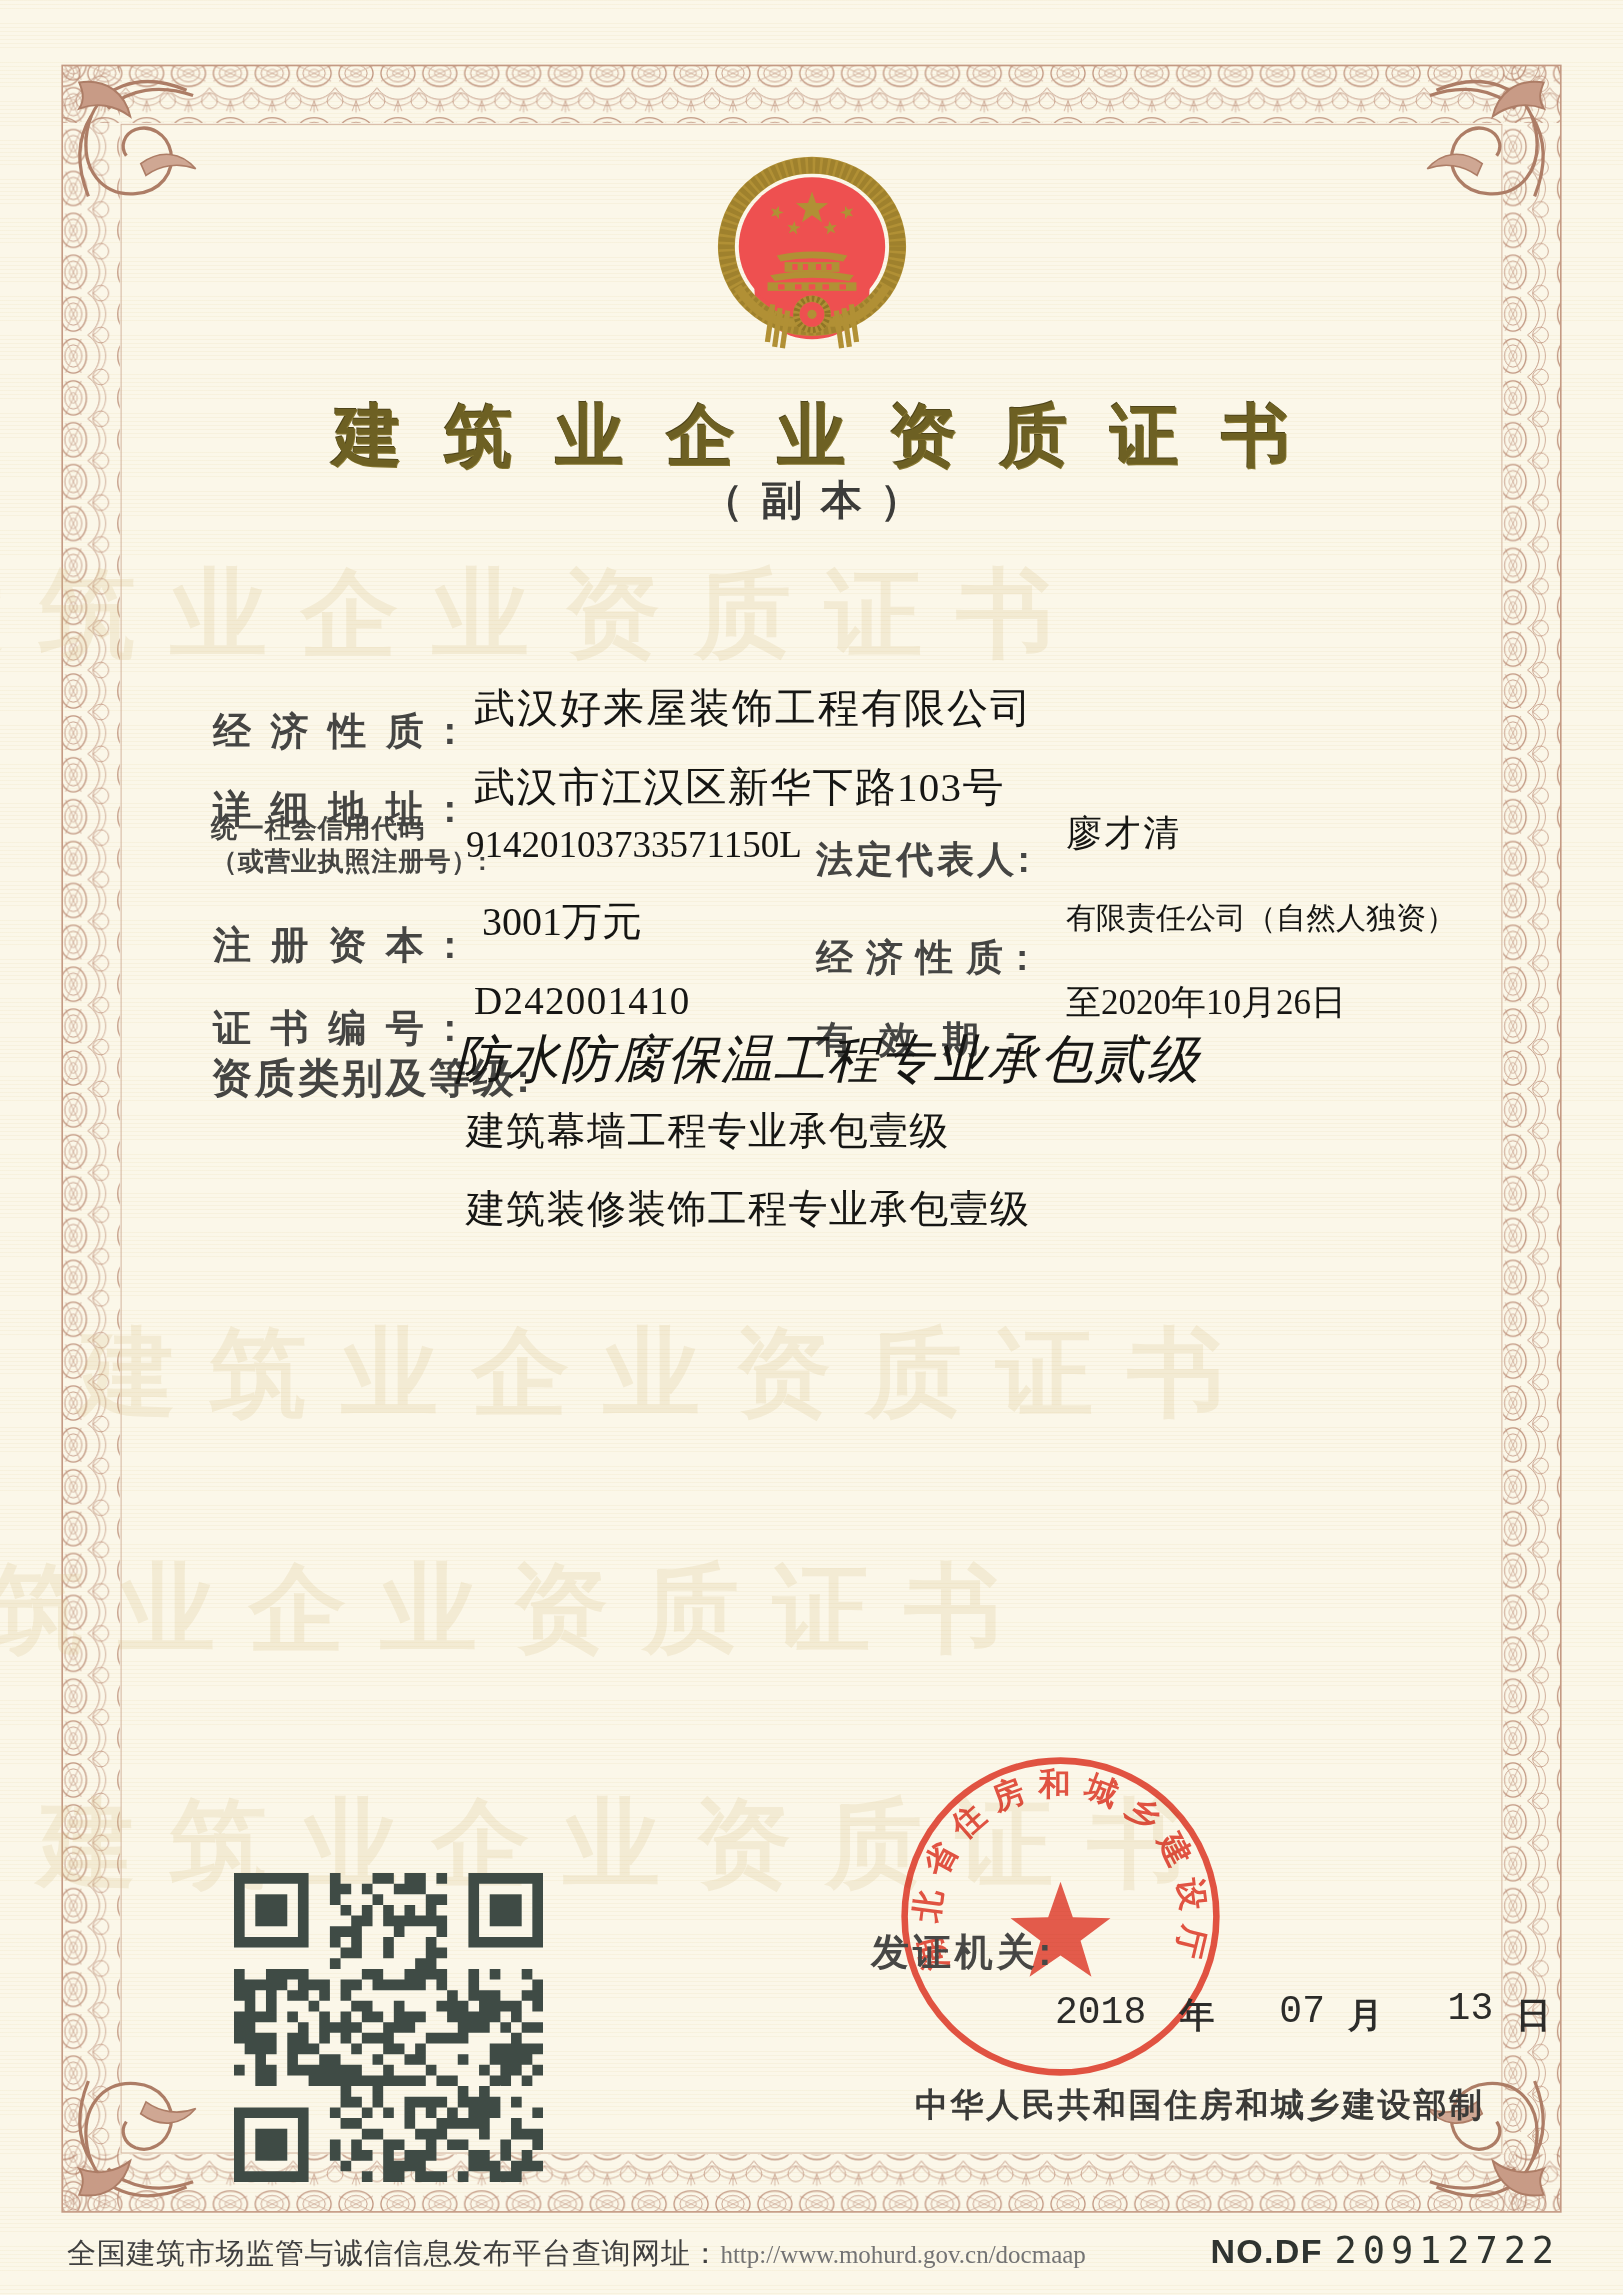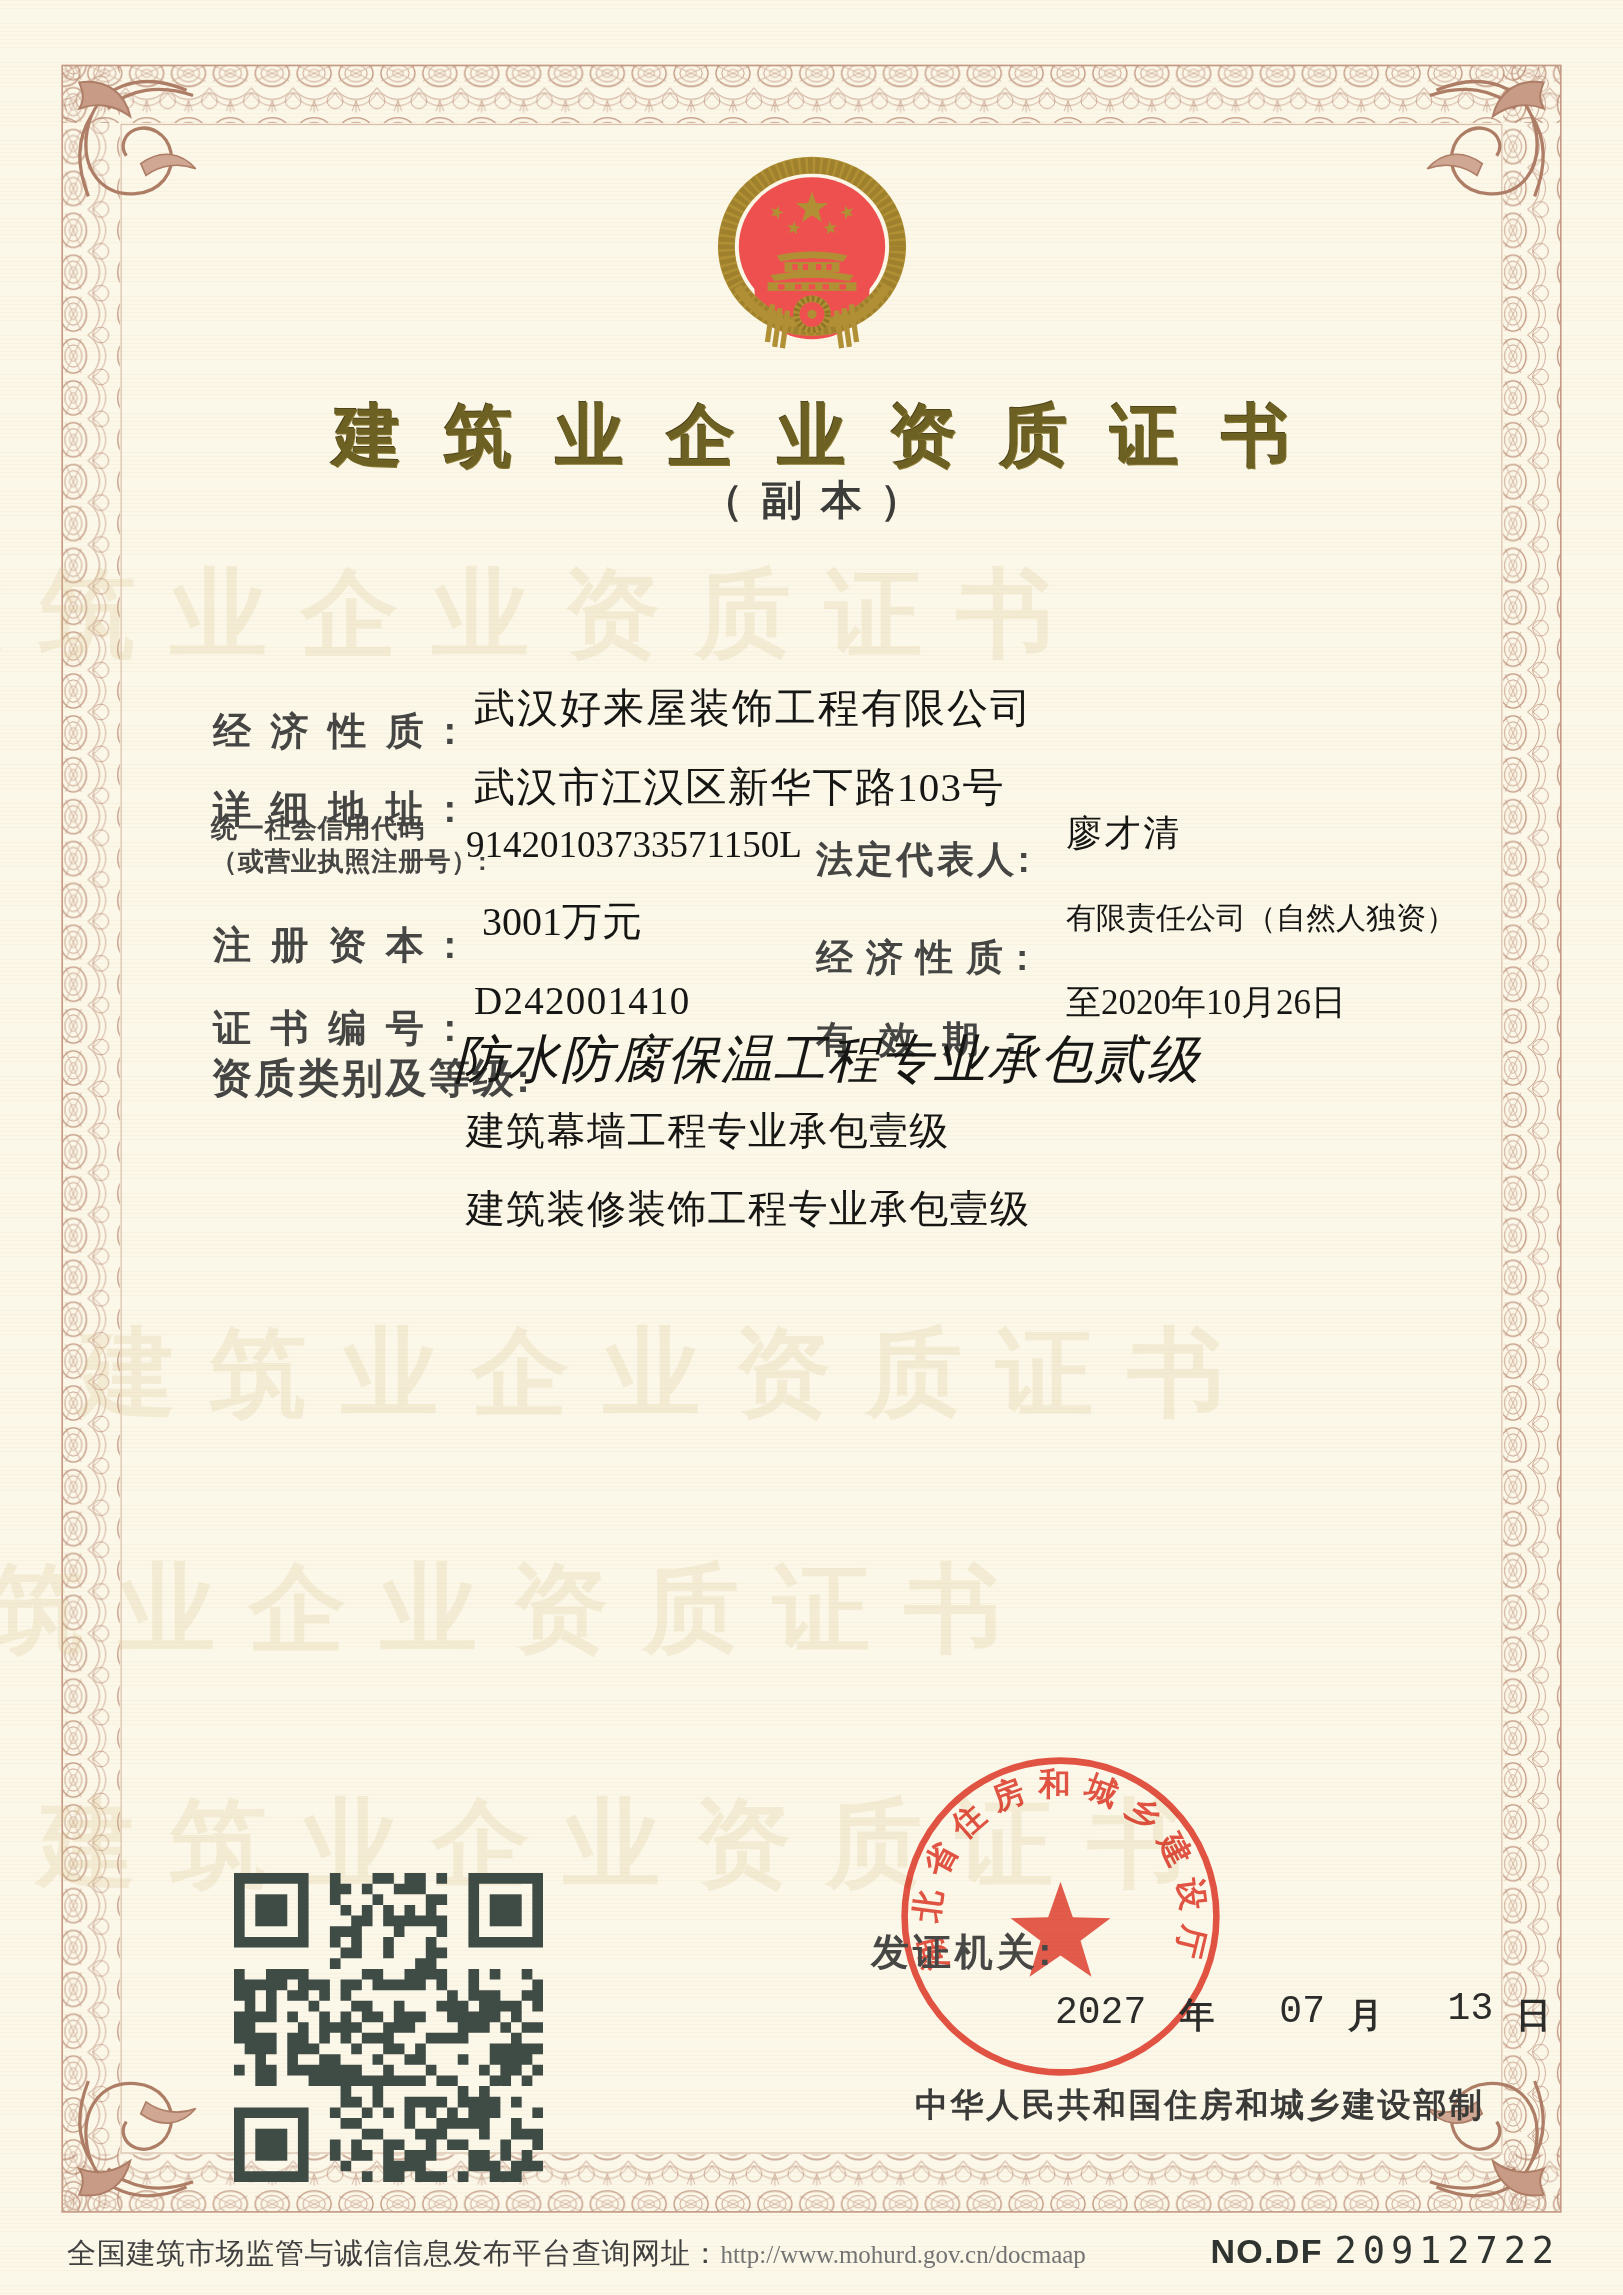--- a/index.html
+++ b/index.html
@@ -210,21 +210,21 @@
   </text>
   <use href="#sealStar"></use>
   <g transform="translate(300,330) scale(3.4)">
     <path d="M0,-26 6.1,-8.4 24.7,-8 9.9,3.2 15.3,21 0,10.4 -15.3,21 -9.9,3.2 -24.7,-8 -6.1,-8.4 Z" fill="#e23d2e" opacity="0.95"></path>
   </g>
 </svg>
 
 <div class="abs lbl" style="left:871px;top:1927px;font-size:38px;letter-spacing:3.9px;color:#474745;">发证机关:</div>
 
 <div class="abs date-line" style="left:1055px;top:1992px;">
-  <span style="position:relative;top:-3.9px;">2027</span>
+  <span style="position:relative;top:-3.9px;">2018</span>
   <span class="u" style="margin-left:10.5px;">年</span>
   <span style="margin-left:42px;position:relative;top:-5.2px;">07</span>
   <span class="u">月</span>
   <span style="margin-left:42px;position:relative;top:-7.9px;margin-top:25px;">13</span>
   <span class="u">日</span>
 </div>
 
 <div class="abs made" style="left:915px;top:2083px;">中华人民共和国住房和城乡建设部制</div>
 
 <div class="abs footer">

